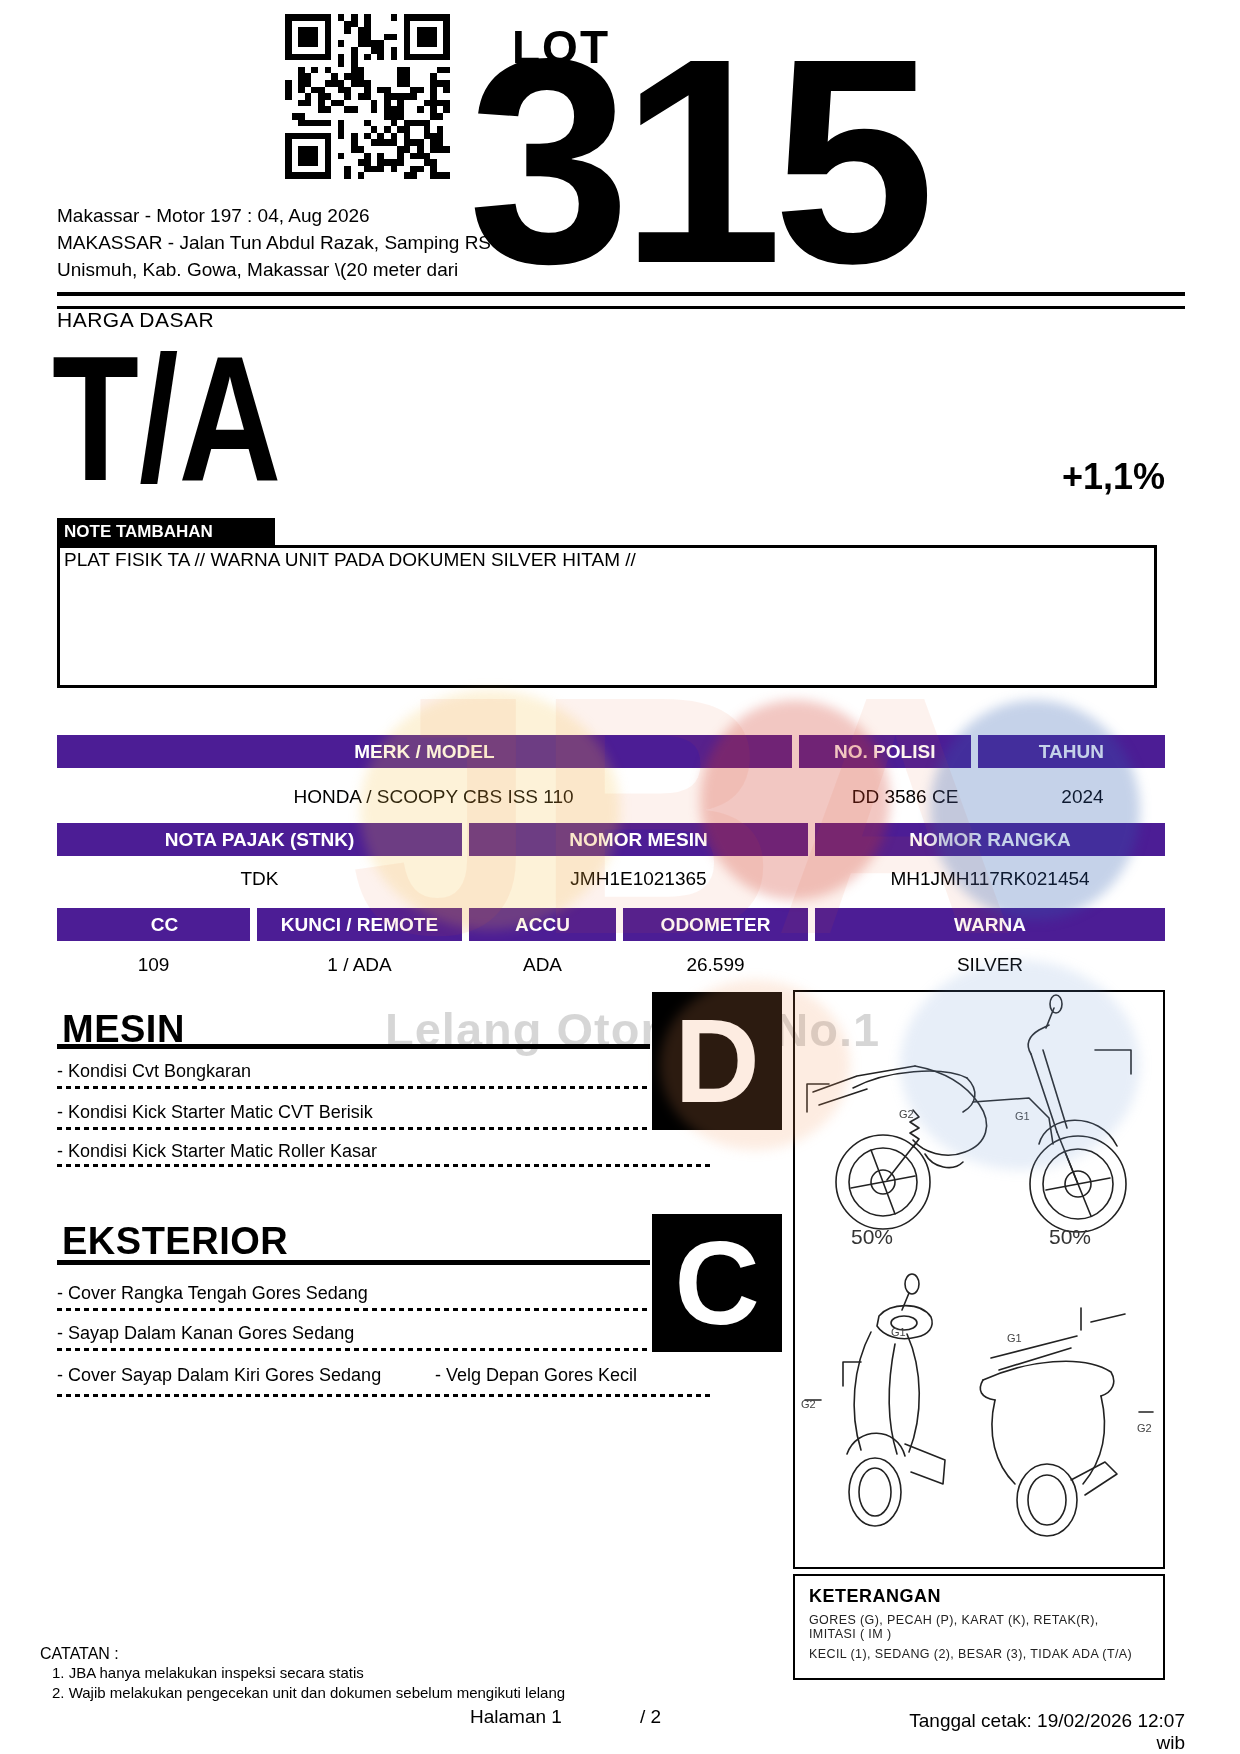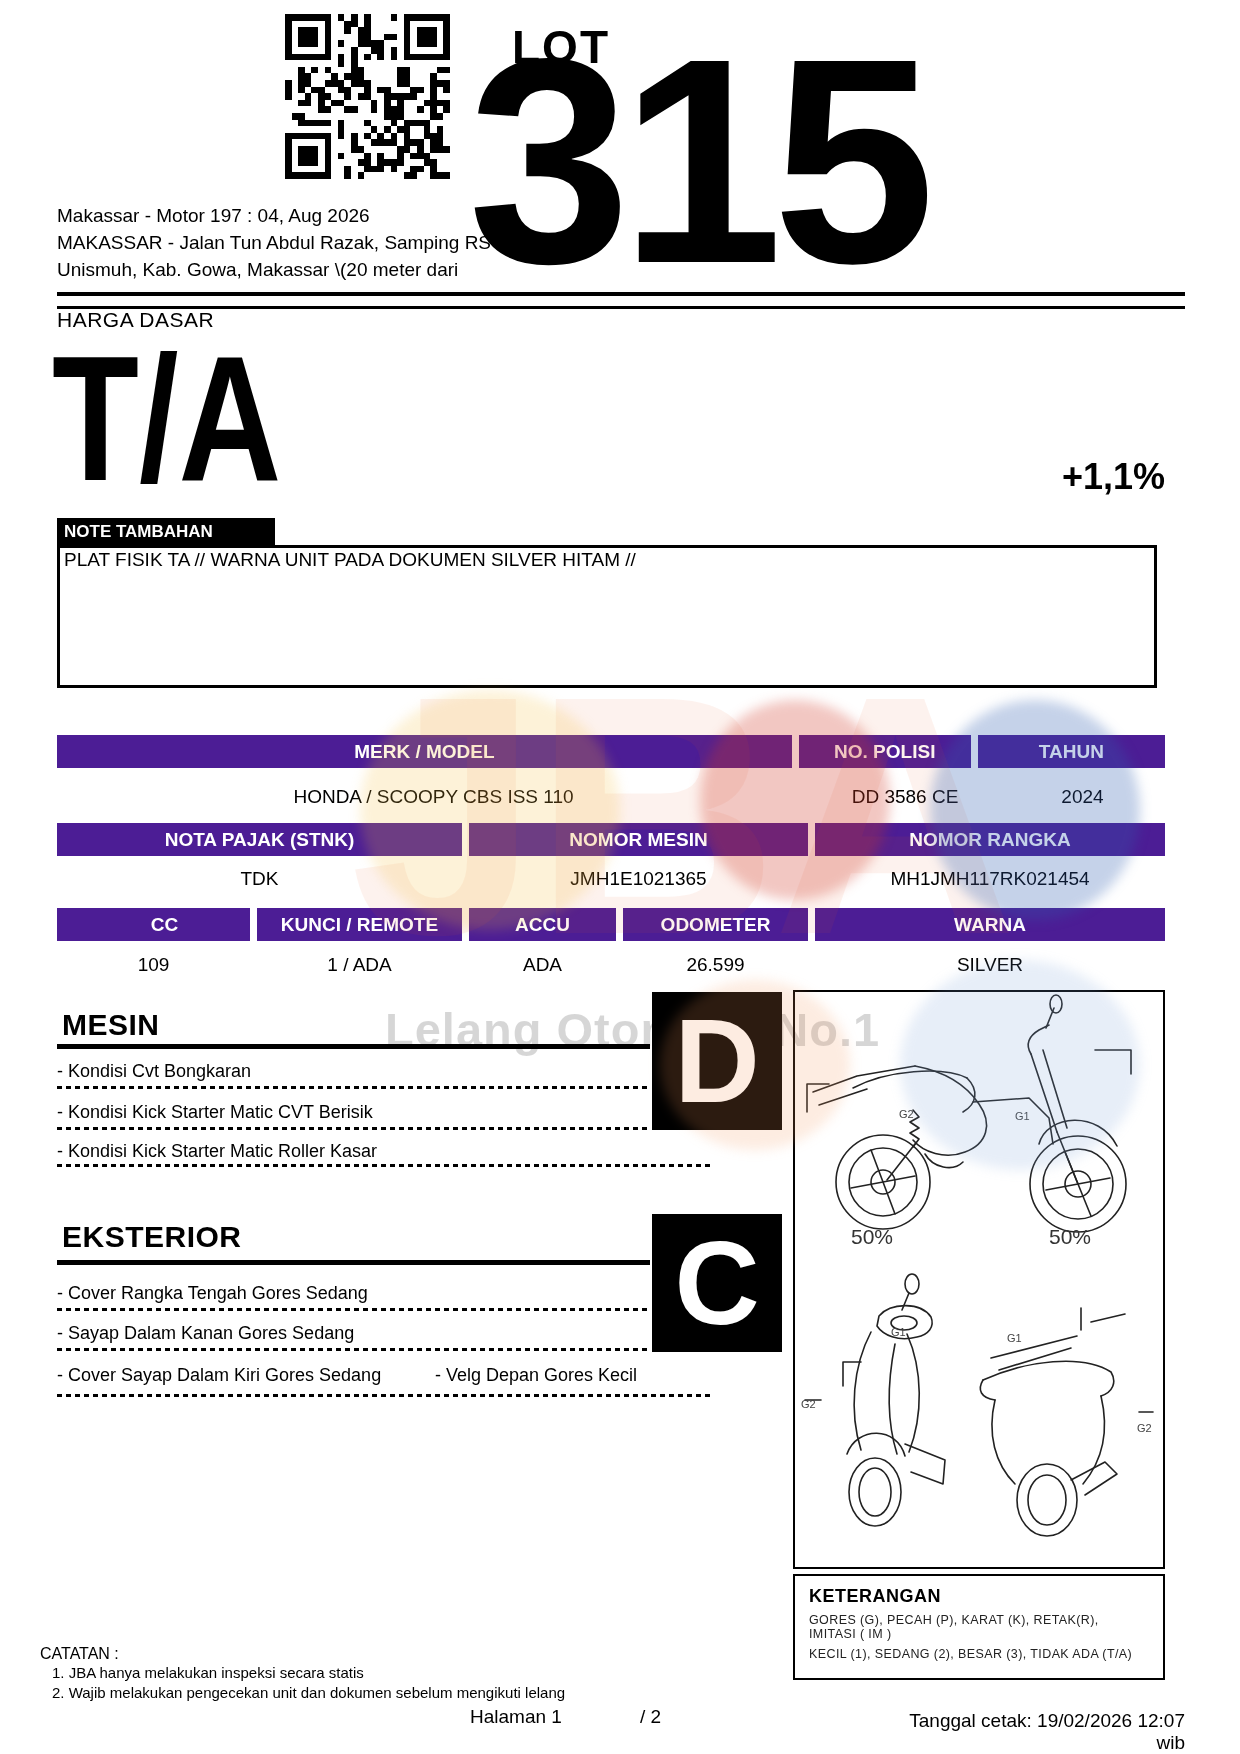--- a/index.html
+++ b/index.html
@@ -19,21 +19,21 @@
   .note-bar{left:57px;top:518px;width:218px;height:27px;background:#000;color:#fff;
             font-size:17px;font-weight:bold;display:flex;align-items:center;padding-left:7px;box-sizing:border-box;}
   .note-box{left:57px;top:545px;width:1100px;height:143px;border:3px solid #000;box-sizing:border-box;
             font-size:19px;padding:1px 4px;}
   
   .trow{left:57px;width:1108px;display:flex;gap:7px;position:absolute;}
   .hcell{background:#4c1d95;color:#fff;font-weight:bold;font-size:19px;height:33px;
          display:flex;align-items:center;justify-content:center;box-sizing:border-box;}
   .vcell{font-size:19px;height:34px;display:flex;align-items:center;justify-content:center;}
   
-  .sec-title{font-size:30px;font-weight:bold;letter-spacing:0.5px;}
+  .sec-title{font-size:38px;font-weight:bold;letter-spacing:0.5px;}
   .sec-rule{width:593px;height:5px;background:#000;}
   .item{font-size:18px;height:30px;display:flex;align-items:center;}
   .dot{height:3px;background-image:repeating-linear-gradient(90deg,#000 0 5px,transparent 5px 9px);}
   .grade-box{width:130px;height:138px;background:#000;color:#fff;display:flex;align-items:center;justify-content:center;
              font-size:118px;font-weight:bold;}
   
   .bike-box{left:793px;top:990px;width:372px;height:579px;border:2px solid #000;box-sizing:border-box;}
   .legend-box{left:793px;top:1574px;width:372px;height:106px;border:2px solid #000;box-sizing:border-box;
               padding:10px 14px;}
   .legend-title{font-size:18px;font-weight:bold;letter-spacing:0.5px;}

